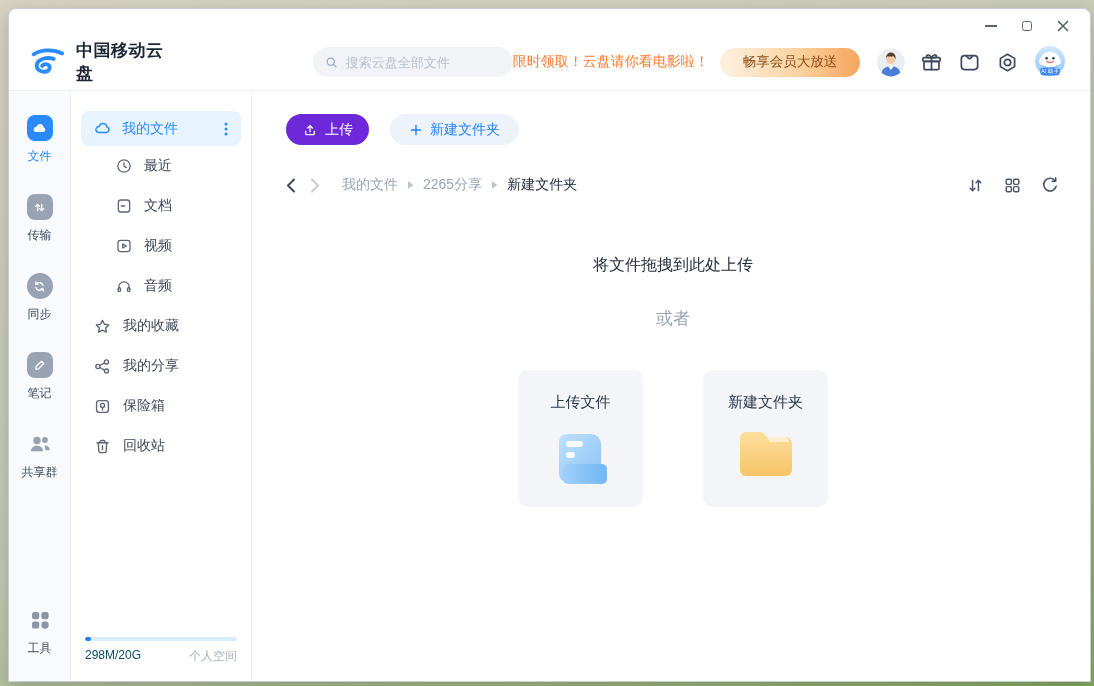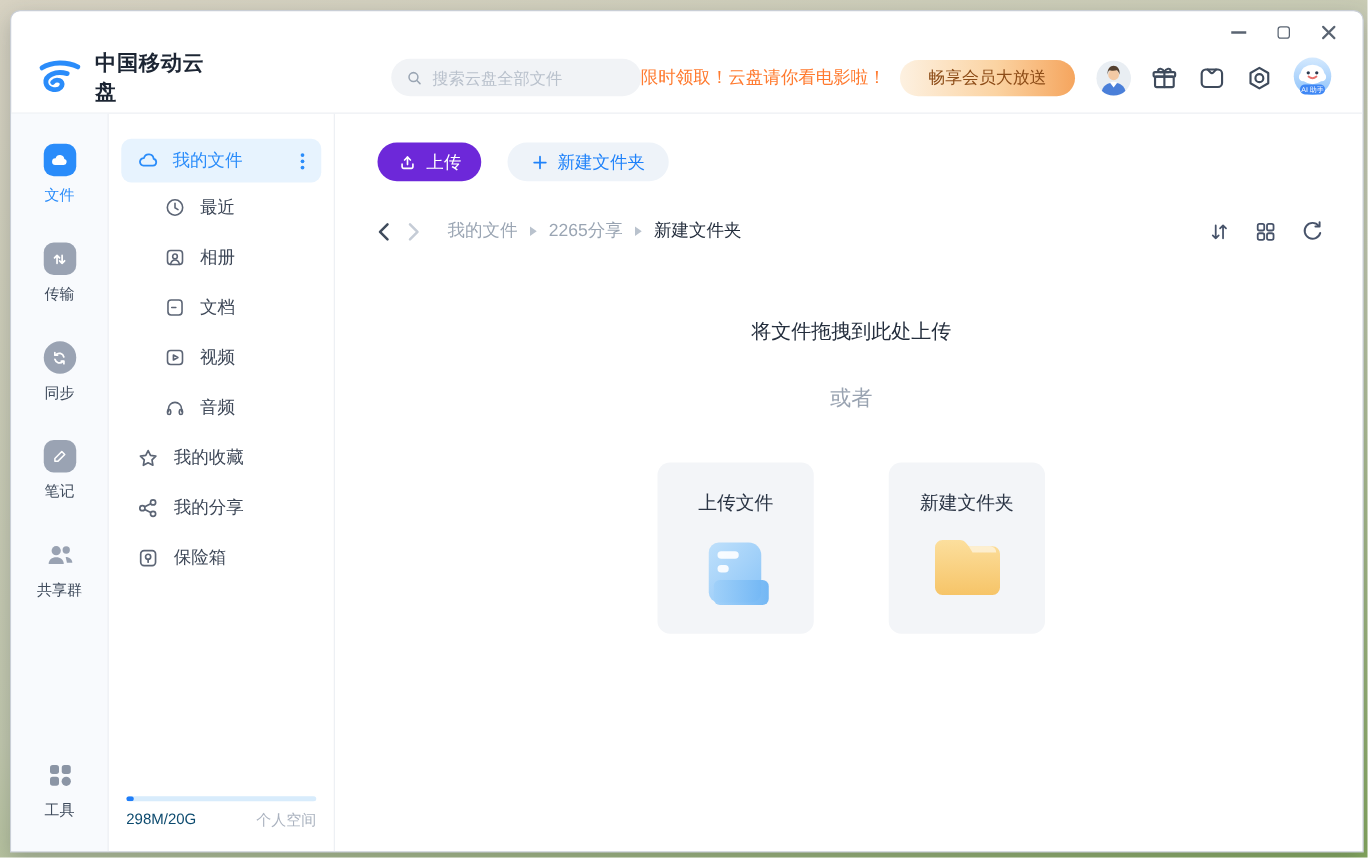--- a/index.html
+++ b/index.html
@@ -29,21 +29,21 @@
   .hspace { flex:1; }
   .promo-text { color:#ff7a2f; font-size:14px; white-space:nowrap; }
   .promo-btn { margin-left:11px; height:29px; padding:0 23px; border:none; border-radius:15px; cursor:pointer;
     background:linear-gradient(90deg,#fdf1e1 0%,#fbd3a2 55%,#f5a55e 100%);
     color:#8d4c17; font-size:13.5px; font-family:inherit; white-space:nowrap; }
   .avatar { width:33px; height:33px; margin-left:17px; cursor:pointer; border-radius:50%; }
   .hicon { width:23px; height:23px; margin-left:15px; cursor:pointer; color:#3f4b5c; display:flex; align-items:center; }
   .ai-btn { width:36px; height:36px; margin-left:13px; cursor:pointer; position:relative; }
   
   .body-row { flex:1; display:flex; min-height:0; }
-  .rail { width:78px; flex:0 0 auto; background:#f8fafd; border-right:1px solid #edf0f4; display:flex; flex-direction:column; align-items:center; padding-top:24px;text-align:right; }
+  .rail { width:62px; flex:0 0 auto; background:#f8fafd; border-right:1px solid #edf0f4; display:flex; flex-direction:column; align-items:center; padding-top:24px;text-align:right; }
   .rail-item { display:flex; flex-direction:column; align-items:center; gap:7px; margin-bottom:29px; cursor:pointer; }
   .rail-item .lbl { font-size:12px; color:#3f4b5c; }
   .rail-item.active .lbl { color:#2a8cfa; }
   .badge { width:26px; height:26px; border-radius:8px; background:#9aa3b3; display:flex; align-items:center; justify-content:center; }
   .badge.blue { background:#2a8cfa; }
   .badge.round { border-radius:50%; }
   .badge.none { background:transparent; }
   .rail-item.tools { margin-top:auto; margin-bottom:24px; }
   
   .sidebar { width:181px; flex:0 0 auto; border-right:1px solid #edf0f4; display:flex; flex-direction:column; padding:20px 10px 16px; }
@@ -255,28 +255,20 @@
 
       <div class="side-sub">
         <svg width="18" height="18" viewBox="0 0 24 24" fill="none" stroke="currentColor" stroke-width="1.7" stroke-linecap="round">
           <circle cx="12" cy="12" r="8.2"></circle>
             <path d="M12 7.5v4.8l3.2 1.9"></path>
         </svg>
         <span>最近</span>
       </div>
       <div class="side-sub">
         <svg width="18" height="18" viewBox="0 0 24 24" fill="none" stroke="currentColor" stroke-width="1.7" stroke-linecap="round" stroke-linejoin="round">
-          <rect x="4" y="4.5" width="16" height="15" rx="3.4"></rect>
-          <circle cx="12" cy="10.8" r="2.5"></circle>
-          <path d="M7.3 19.3c.6-3.2 2.4-4.7 4.7-4.7s4.1 1.5 4.7 4.7"></path>
-        </svg>
-        <span>相册</span>
-      </div>
-      <div class="side-sub">
-        <svg width="18" height="18" viewBox="0 0 24 24" fill="none" stroke="currentColor" stroke-width="1.7" stroke-linecap="round" stroke-linejoin="round">
           <rect x="4.5" y="4" width="15" height="16" rx="3.4"></rect>
           <path d="M8.5 12h4.4"></path>
         </svg>
         <span>文档</span>
       </div>
       <div class="side-sub">
         <svg width="18" height="18" viewBox="0 0 24 24" fill="none" stroke="currentColor" stroke-width="1.7" stroke-linejoin="round">
           <rect x="4" y="4.5" width="16" height="15" rx="3.4"></rect>
           <path d="M10.3 9.3l4.8 2.7-4.8 2.7z"></path>
         </svg>
@@ -306,20 +298,29 @@
         </svg>
         <span>我的分享</span>
       </div>
       <div class="side-item">
         <svg width="19" height="19" viewBox="0 0 24 24" fill="none" stroke="currentColor" stroke-width="1.7" stroke-linecap="round">
           <rect x="4.5" y="4.5" width="15" height="15" rx="3.4"></rect>
           <circle cx="12" cy="10.7" r="2.6"></circle>
             <path d="M12 13.3v2.9"></path>
         </svg>
         <span>保险箱</span>
+      </div>
+      <div class="side-item">
+        <svg width="19" height="19" viewBox="0 0 24 24" fill="none" stroke="currentColor" stroke-width="1.7" stroke-linecap="round" stroke-linejoin="round">
+          <path d="M5 7.3h14"></path>
+          <path d="M8.8 7.3V6a1.6 1.6 0 0 1 1.6-1.6h3.2A1.6 1.6 0 0 1 15.2 6v1.3"></path>
+          <path d="M6.6 7.3l.8 10.6a2 2 0 0 0 2 1.8h5.2a2 2 0 0 0 2-1.8l.8-10.6"></path>
+          <path d="M12 11v5"></path>
+        </svg>
+        <span>回收站</span>
       </div>
 
       <div class="storage">
         <div class="bar">
             <div class="fill"></div>
           </div>
         <div class="storage-row">
           <span class="storage-used">298M/20G</span>
           <span class="storage-scope">个人空间</span>
         </div>

